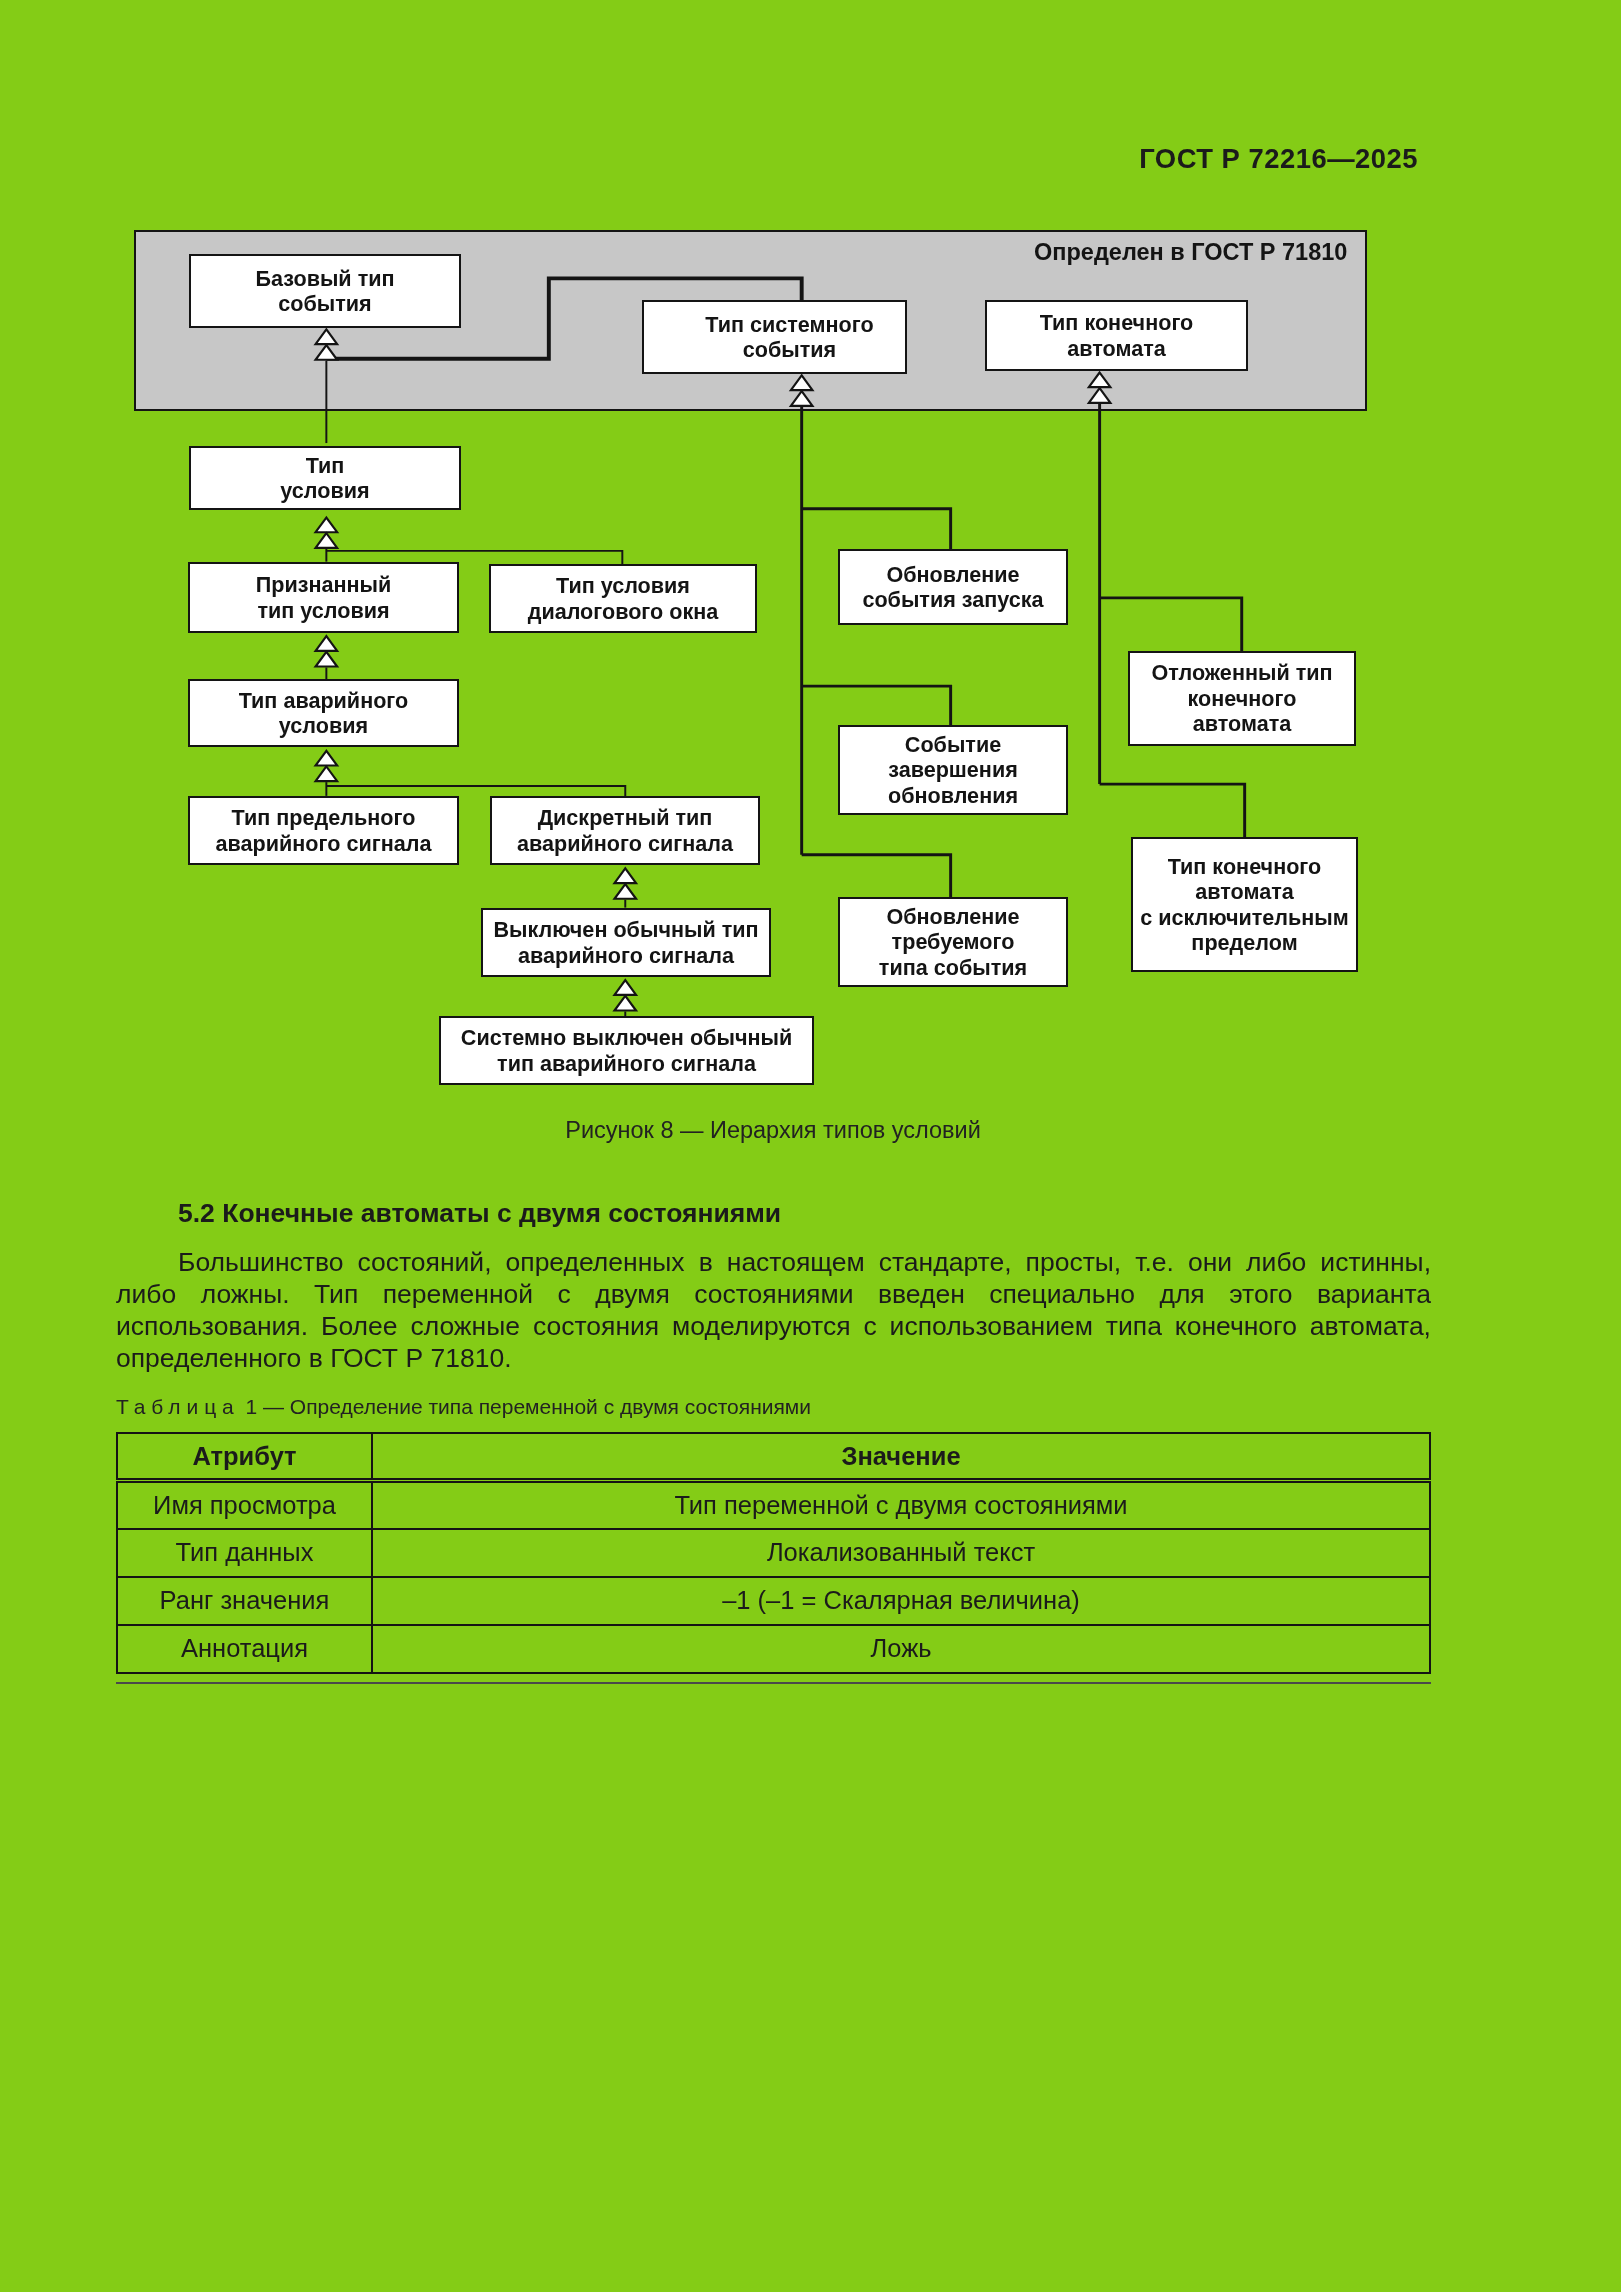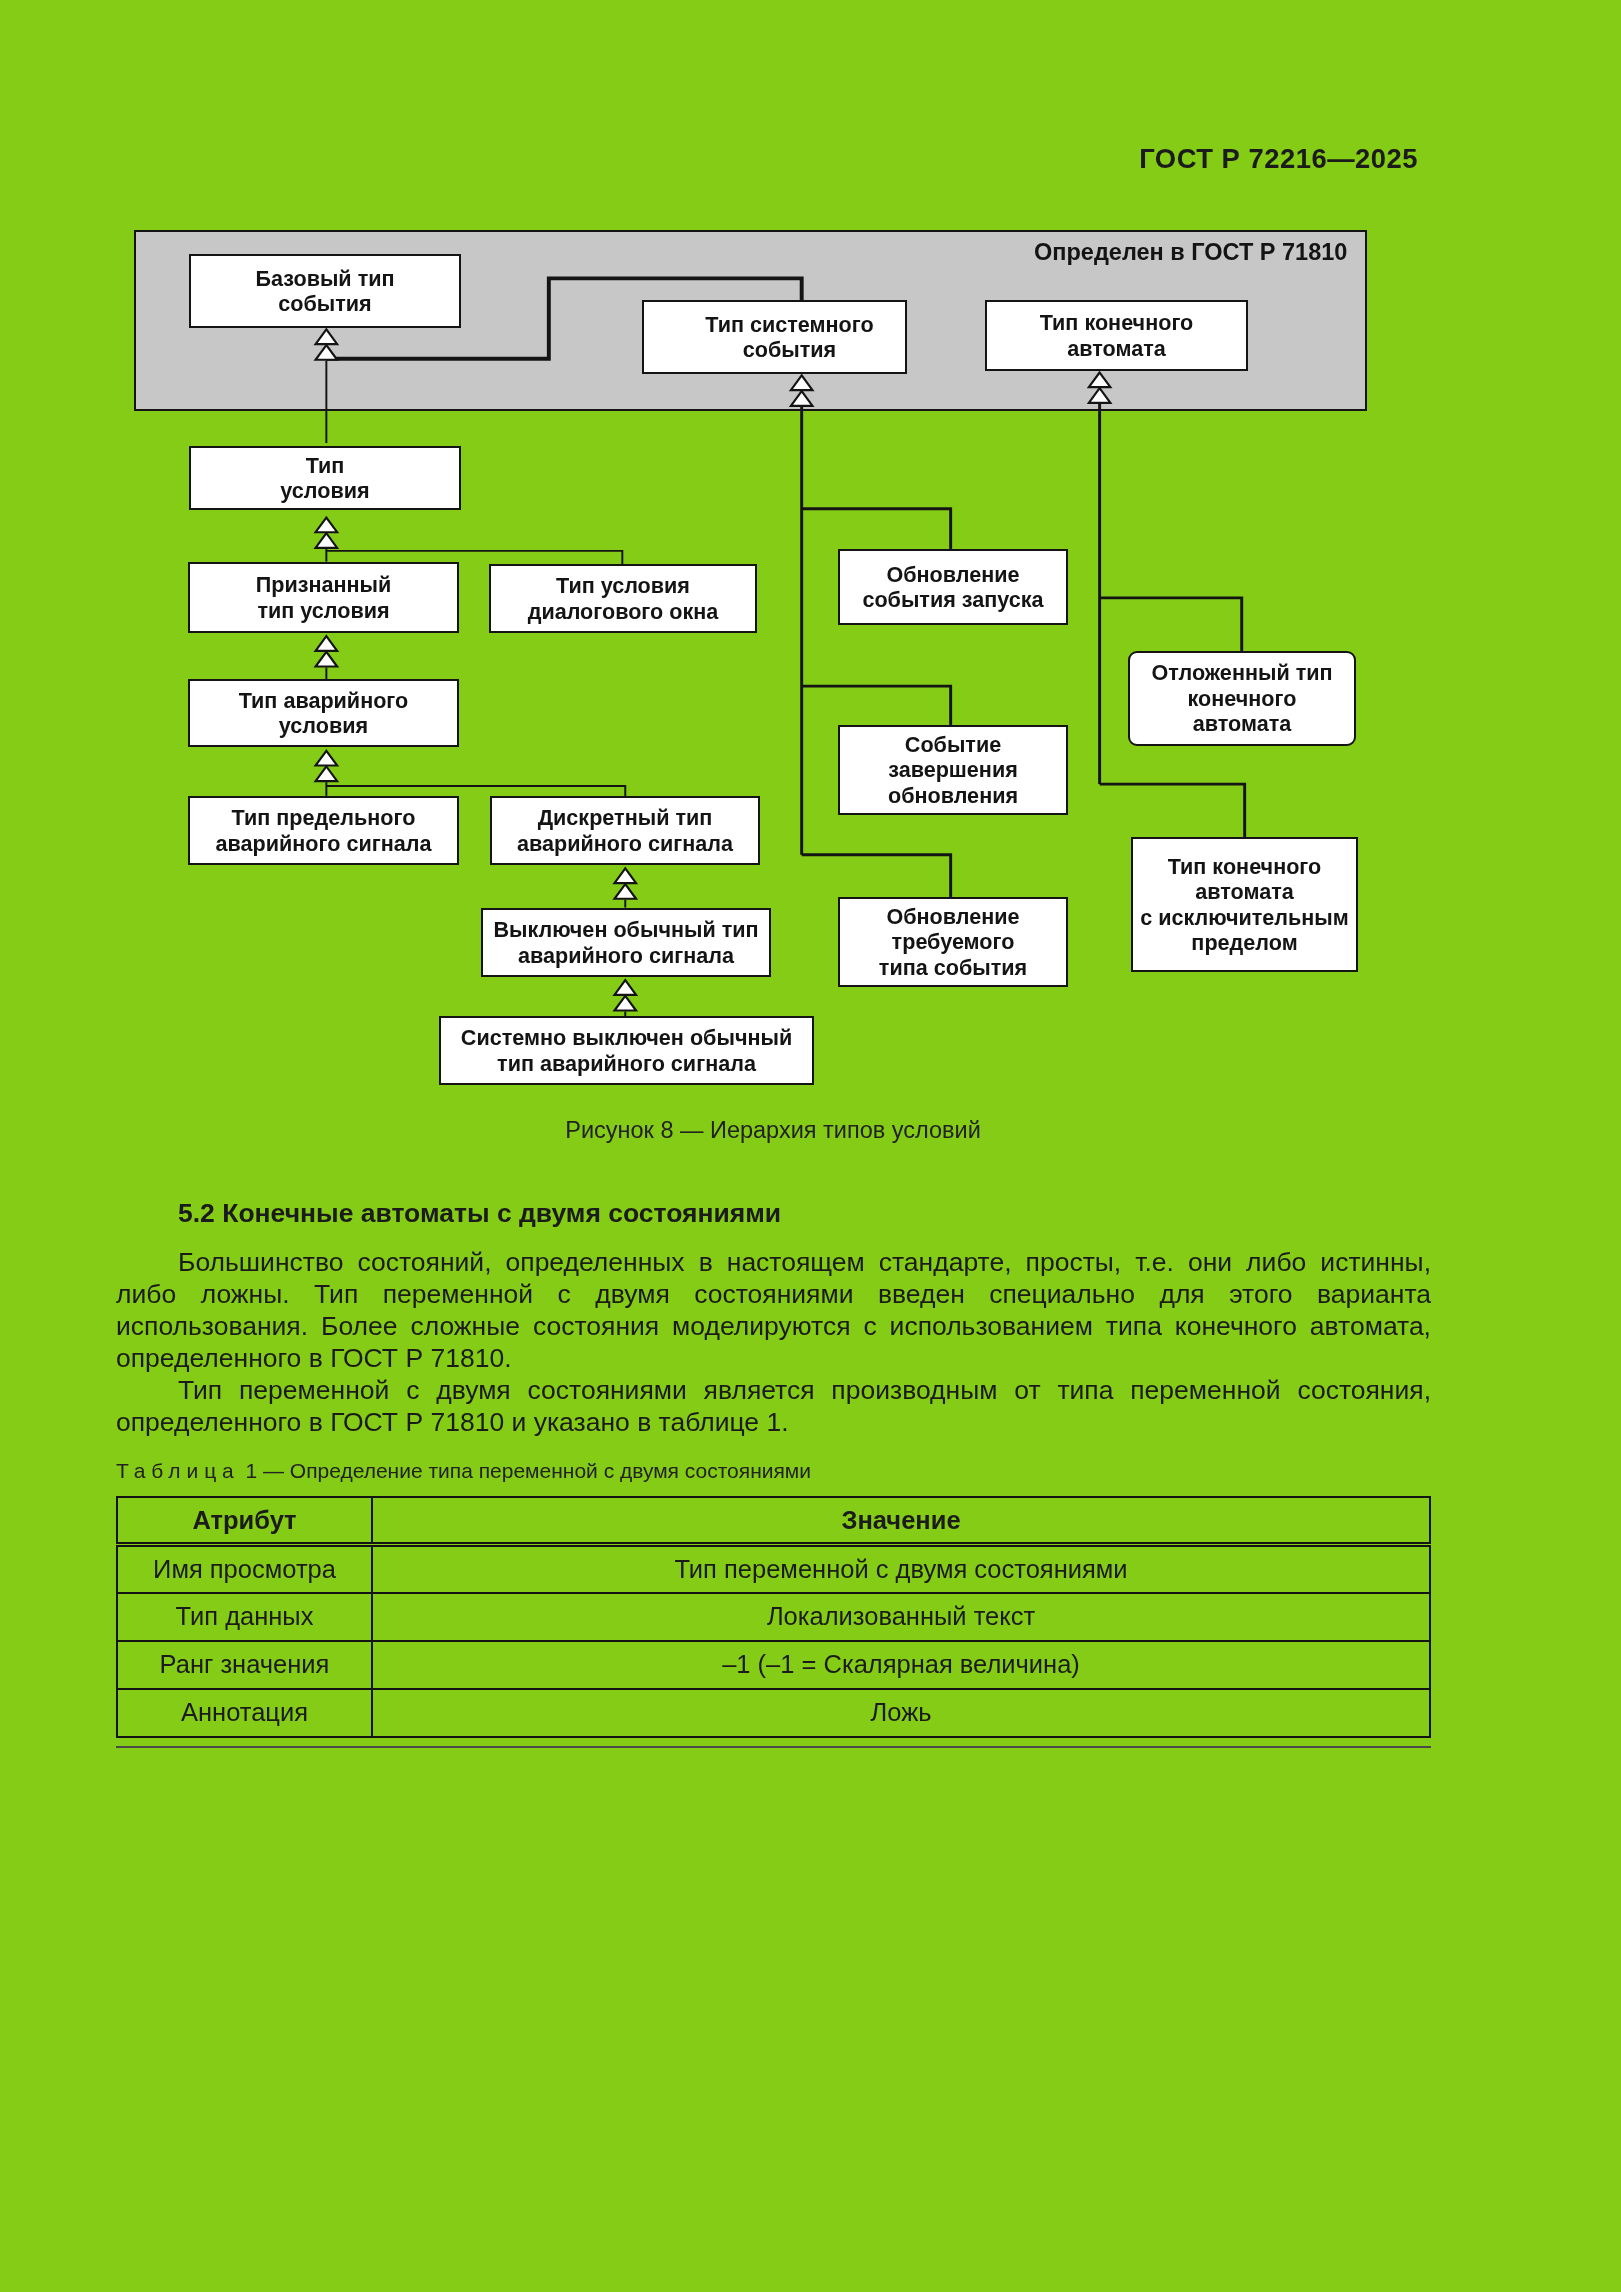--- a/index.html
+++ b/index.html
@@ -133,35 +133,34 @@
         <div class="node" style="left: 439px; top: 1016px; width: 375px; height: 69px;">Системно выключен обычный
 тип аварийного сигнала</div>
         <div class="node" style="left: 838px; top: 549px; width: 230px; height: 76px;">Обновление
 события запуска</div>
         <div class="node" style="left: 838px; top: 725px; width: 230px; height: 90px;">Событие
 завершения
 обновления</div>
         <div class="node" style="left: 838px; top: 897px; width: 230px; height: 90px;">Обновление
 требуемого
 типа события</div>
-        <div class="node" style="left: 1128px; top: 651px; width: 228px; height: 95px; border-radius: 9px;">Отложенный тип
+        <div class="node" style="left: 1128px; top: 651px; width: 228px; height: 95px;">Отложенный тип
 конечного
 автомата</div>
         <div class="node" style="left: 1131px; top: 837px; width: 227px; height: 135px;">Тип конечного
 автомата
 с исключительным
 пределом</div>
       </div>
     <div class="fig-caption">Рисунок 8 — Иерархия типов условий</div>
   </div>
 
   <div class="content">
     <div class="section-heading">5.2 Конечные автоматы с двумя состояниями</div>
     <p>Большинство состояний, определенных в настоящем стандарте, просты, т.е. они либо истинны, либо ложны. Тип переменной с двумя состояниями введен специально для этого варианта использования. Более сложные состояния моделируются с использованием типа конечного автомата, определенного в ГОСТ Р 71810.</p>
-    <p>Тип переменной с двумя состояниями является производным от типа переменной состояния, определенного в ГОСТ Р 71810 и указано в таблице 1.</p>
 
     <div class="table-caption">
       <span class="spaced">Таблица</span><span> 1 — Определение типа переменной с двумя состояниями</span>
     </div>
 
     <table class="attr">
       <thead>
         <tr>
           <th>Атрибут</th>
           <th>Значение</th>

